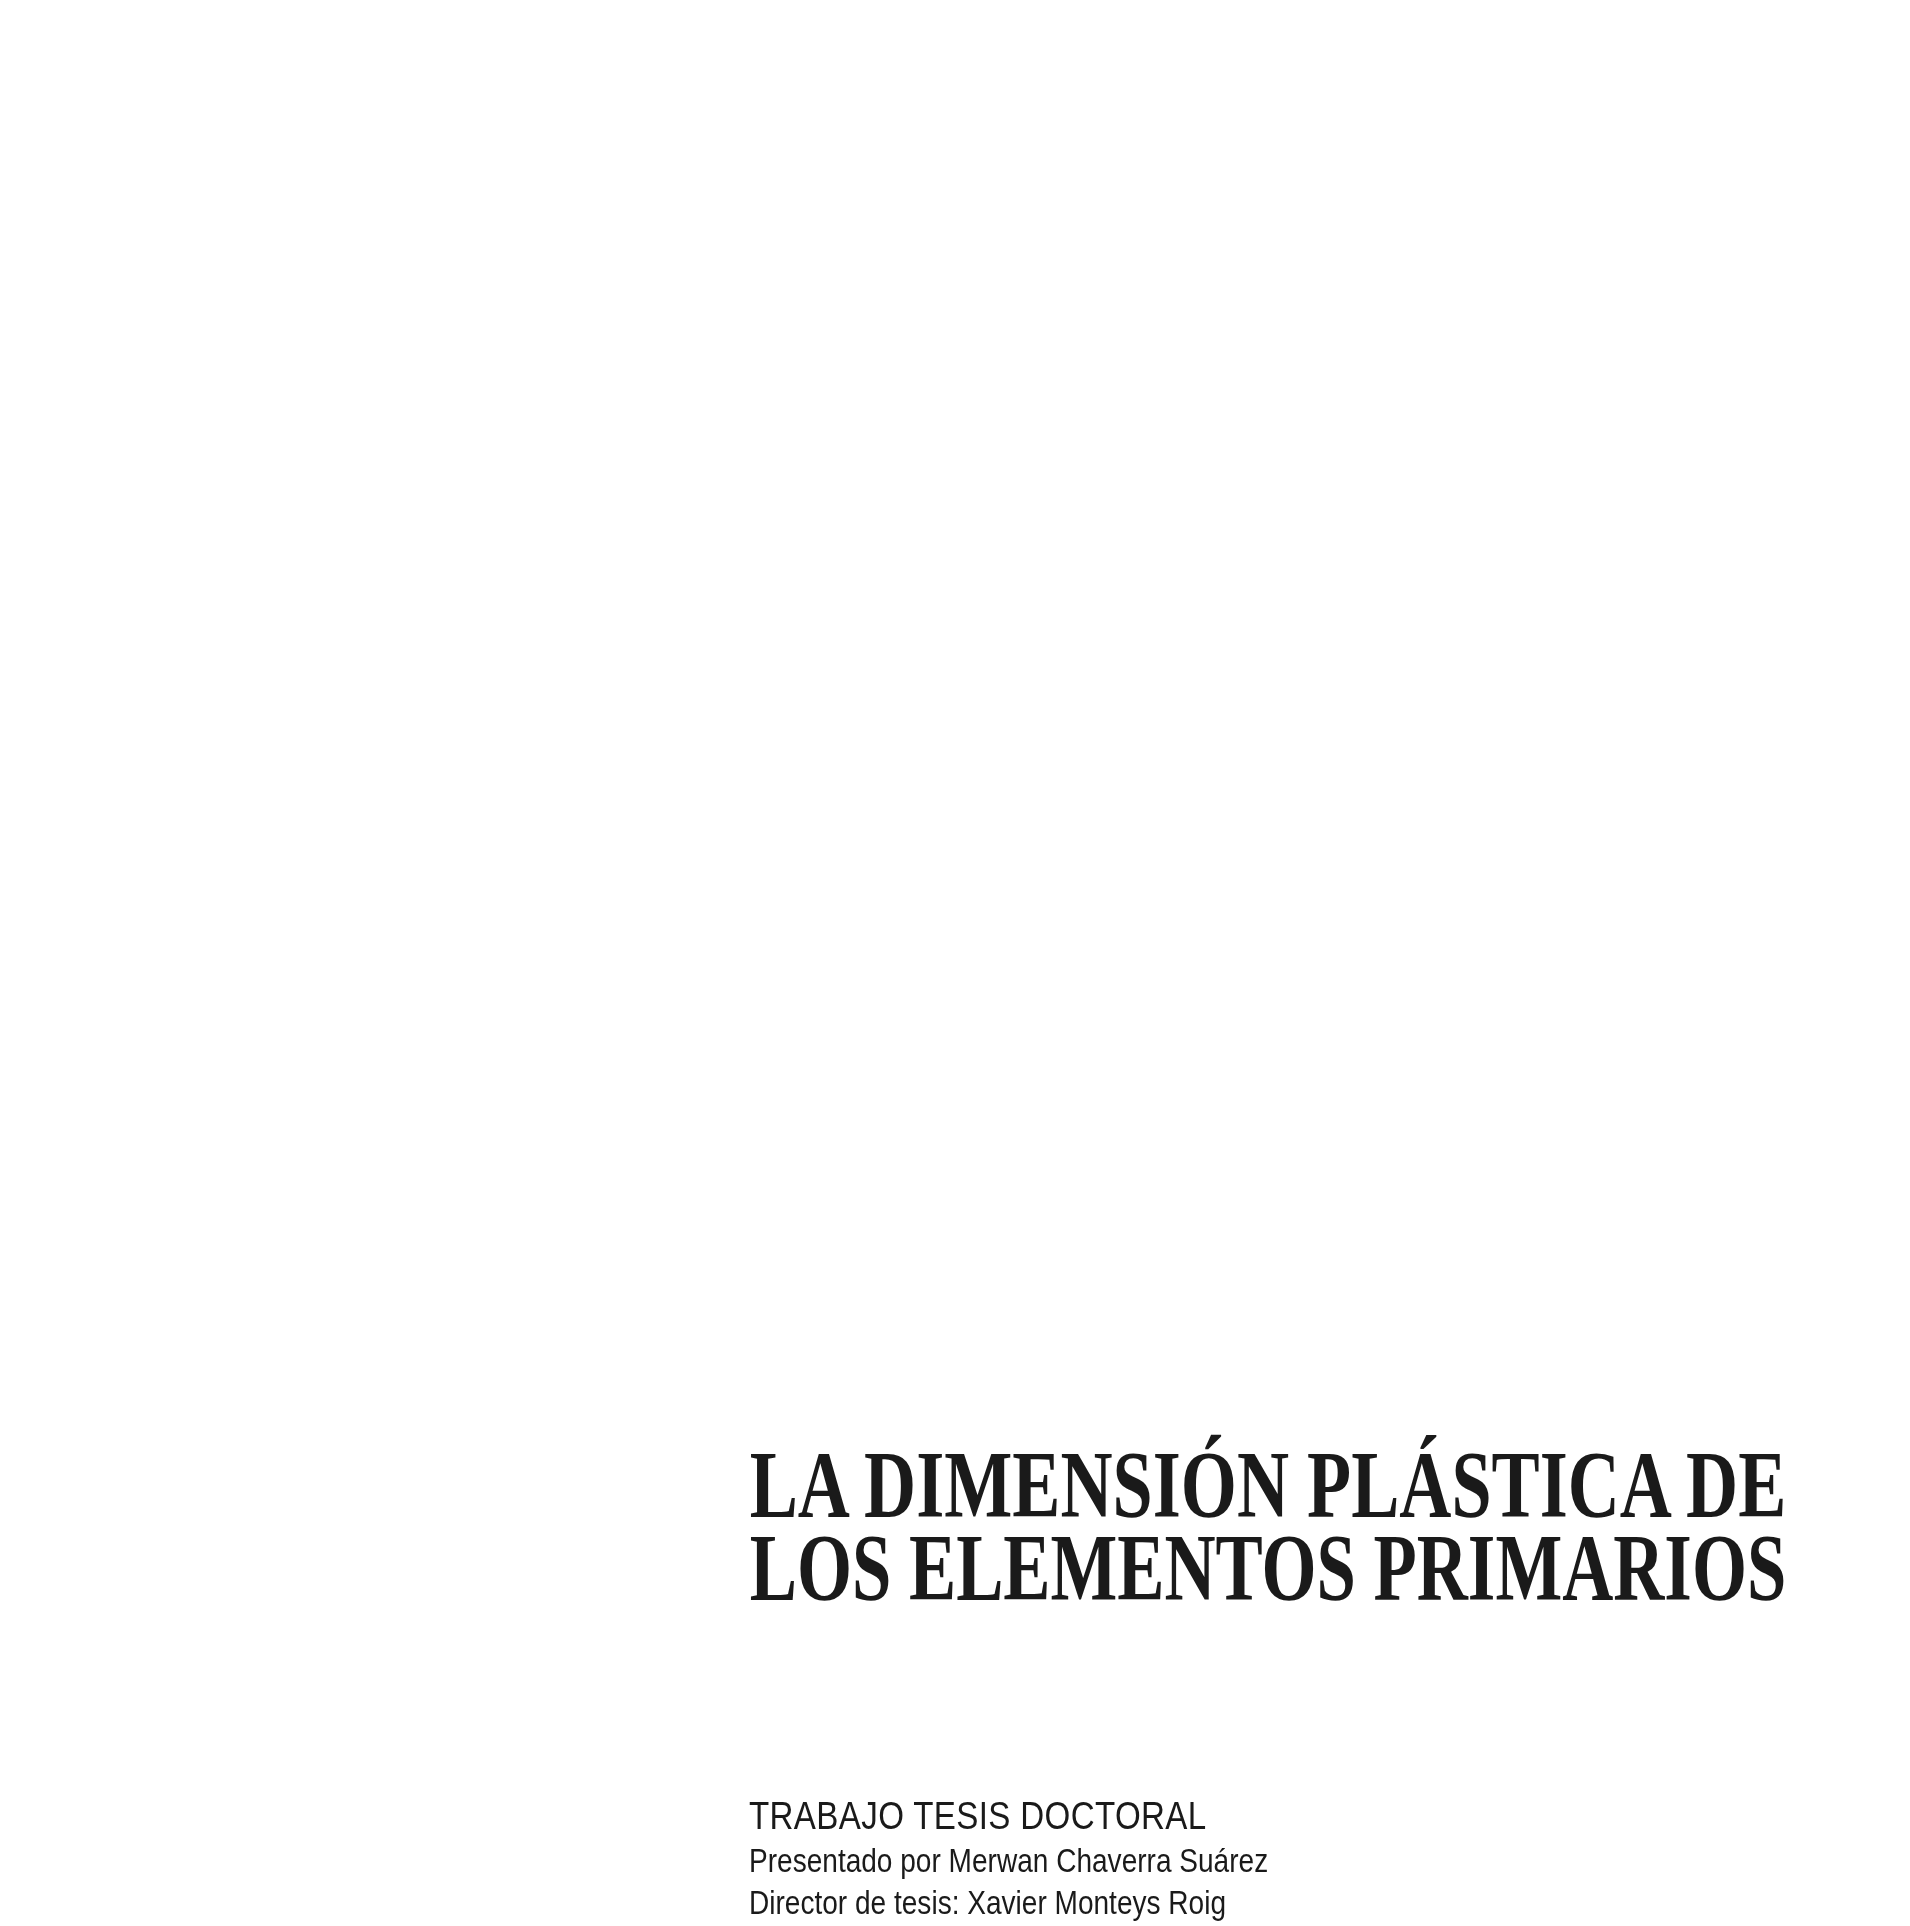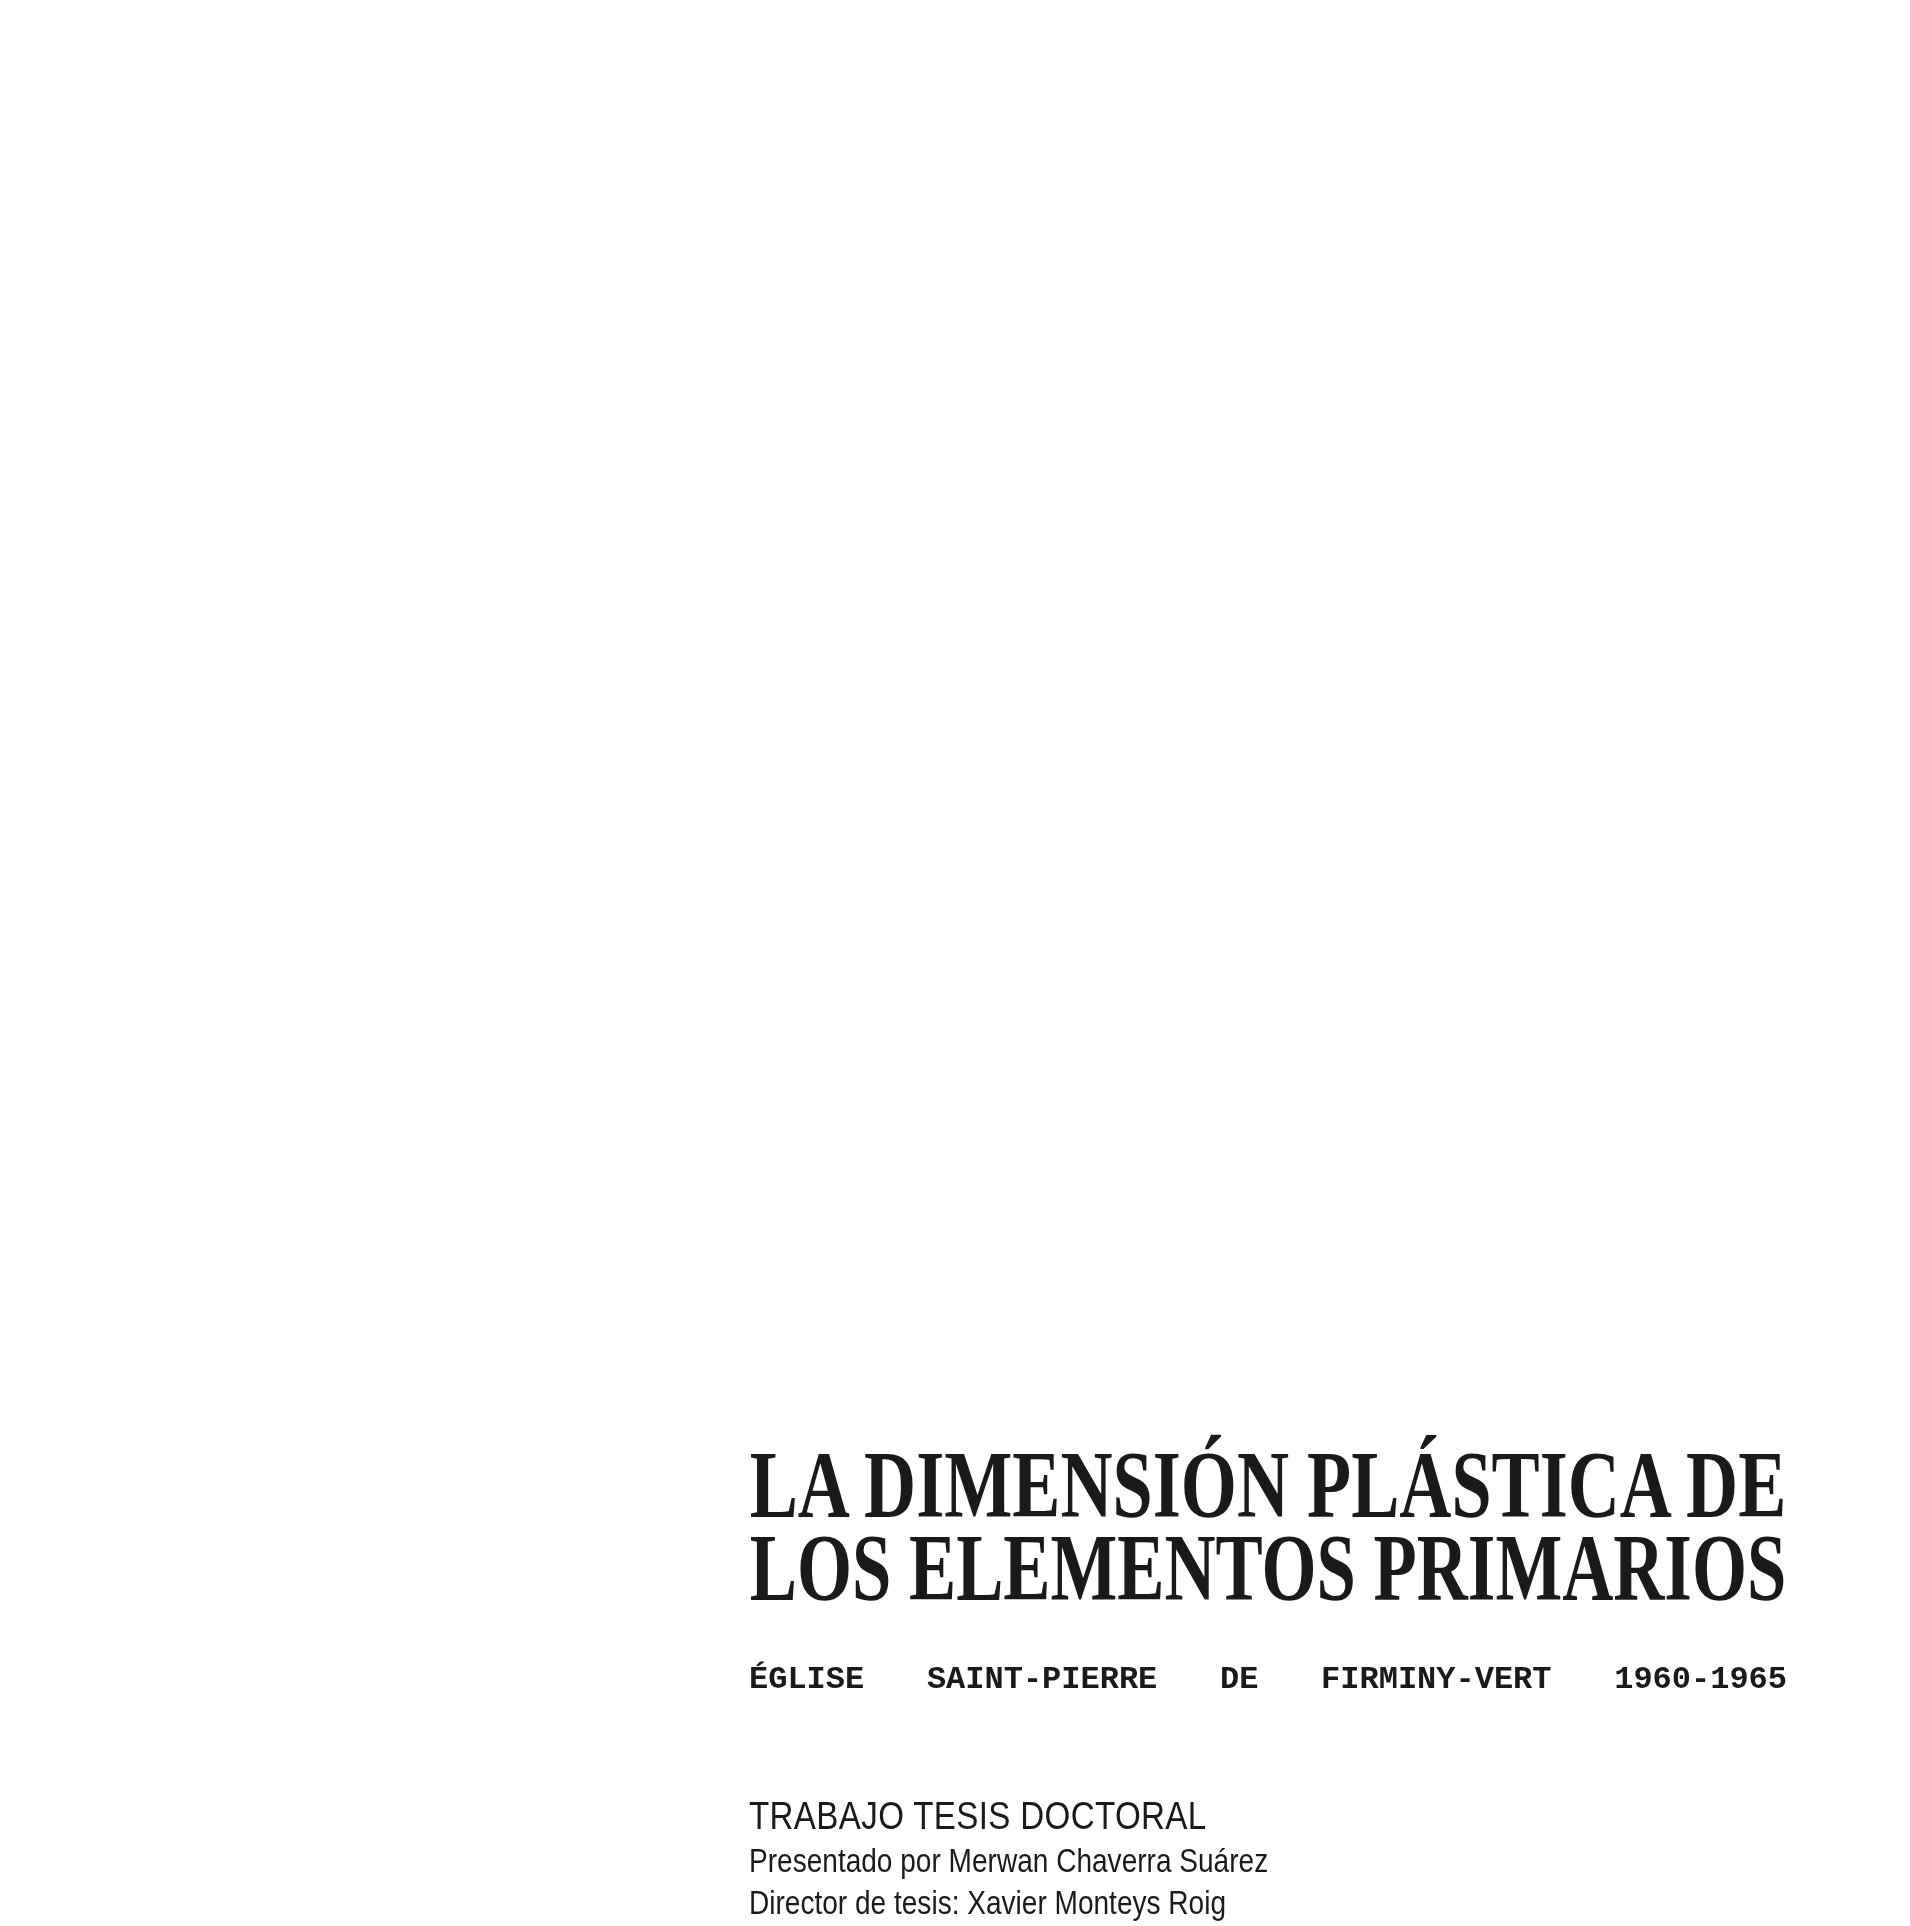--- a/index.html
+++ b/index.html
@@ -81,21 +81,20 @@
 <div class="page">
 
   <svg class="title-svg line1" viewBox="0 0 2695 260" width="1038" height="100">
     <text class="title-text" x="0" y="230" textLength="2695" lengthAdjust="spacingAndGlyphs">LA DIMENSIÓN PLÁSTICA DE</text>
   </svg>
 
   <svg class="title-svg line2" viewBox="0 0 2695 260" width="1038" height="100">
     <text class="title-text" x="0" y="230" textLength="2695" lengthAdjust="spacingAndGlyphs">LOS ELEMENTOS PRIMARIOS</text>
   </svg>
 
-  <div class="subtitle">ÉGLISE SAINT-PIERRE DE FIRMINY-VERT 1960-1965</div>
 
   <div class="cond credits">
     <div class="credits-heading">TRABAJO TESIS DOCTORAL</div>
     <div class="credits-line">Presentado por Merwan Chaverra Suárez</div>
     <div class="credits-line">Director de tesis: Xavier Monteys Roig</div>
   </div>
 
 </div>
 
 

